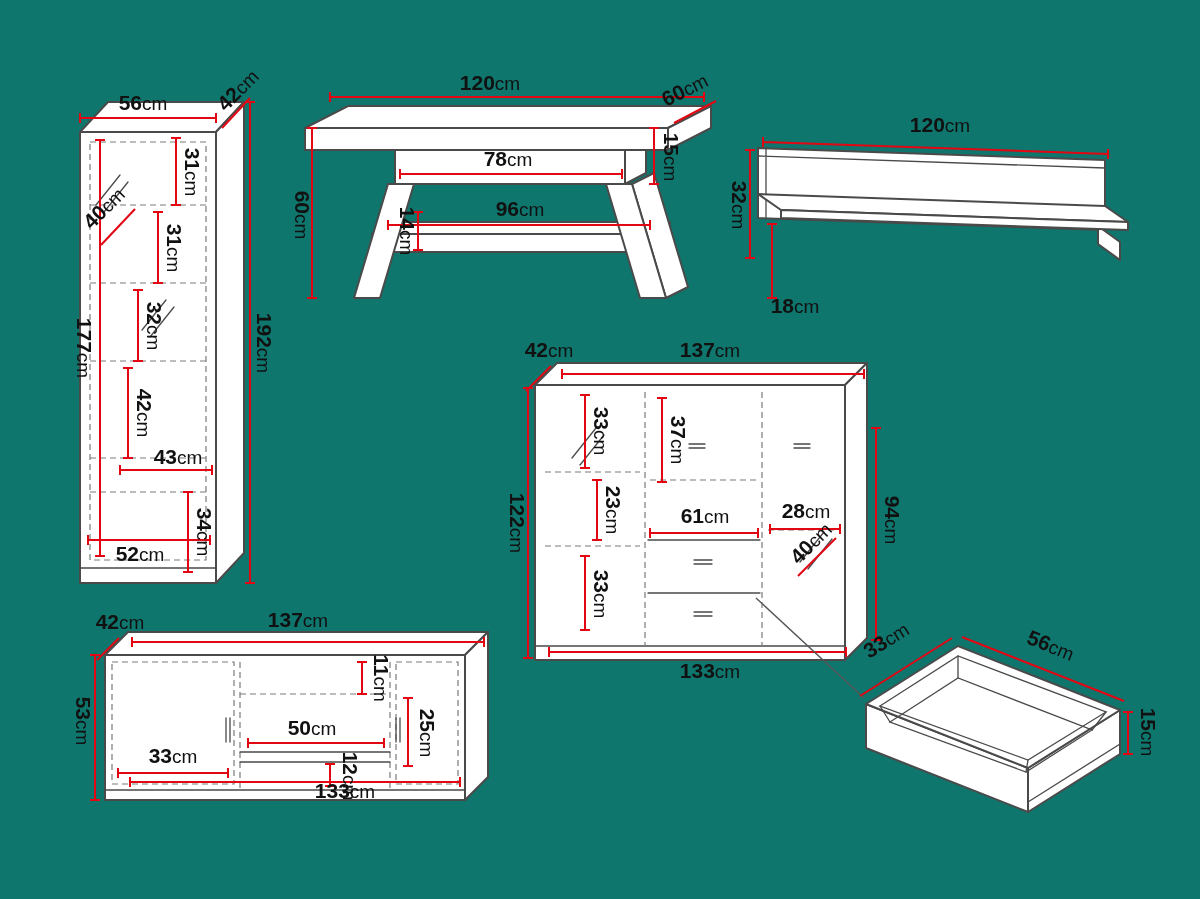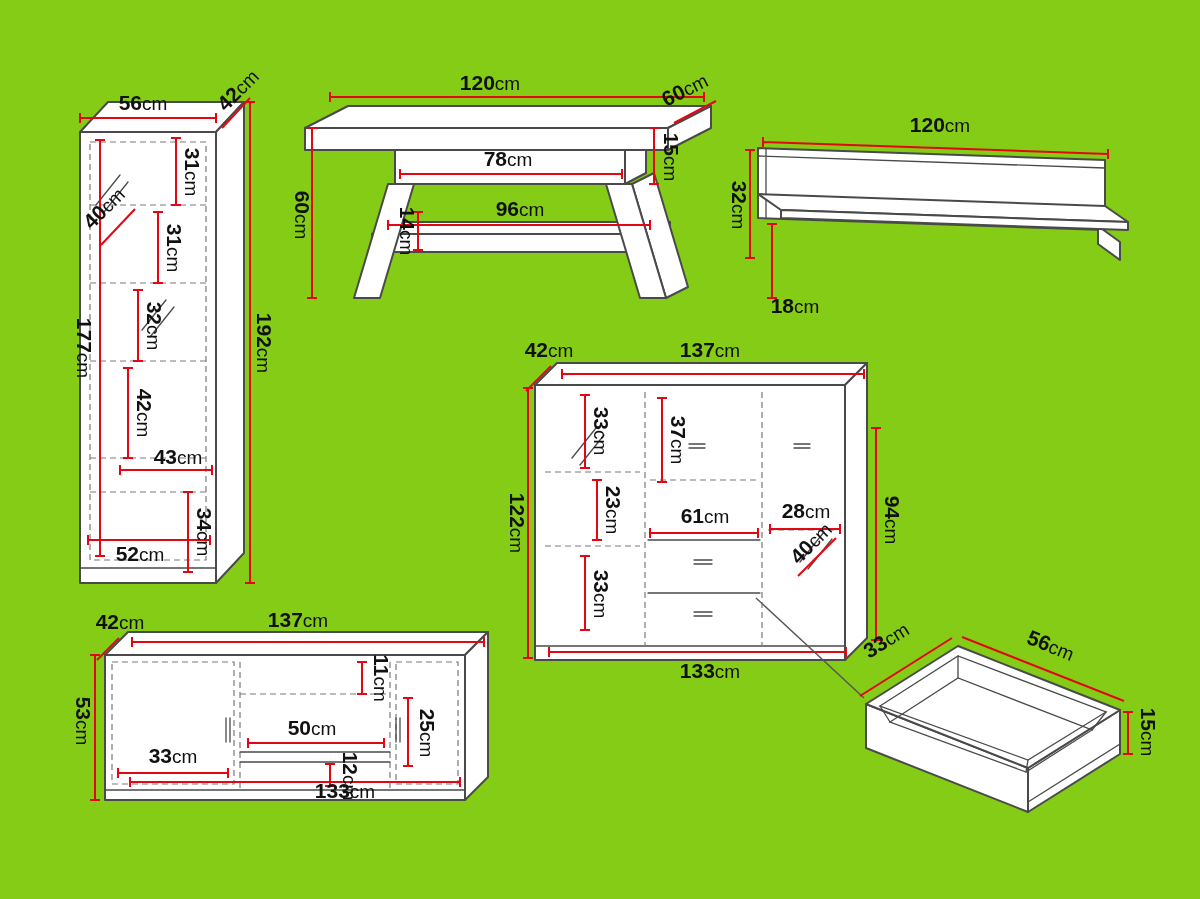--- a/index.html
+++ b/index.html
@@ -1,16 +1,16 @@
 <!DOCTYPE html>
 <html><head>
 <meta charset="utf-8">
 <style>
   html,body{margin:0;padding:0;background:#ffffff;}
-  .stage{width:1200px;height:899px;background:#84cc16;position:relative;overflow:hidden;}
+  .stage{width:1200px;height:899px;background:#0f766e;position:relative;overflow:hidden;}
   svg{display:block;}
   .outline{fill:#ffffff;stroke:#4a4a4a;stroke-width:2;stroke-linejoin:round;stroke-linecap:round;}
   .thin{fill:none;stroke:#4a4a4a;stroke-width:1.3;stroke-linecap:round;}
   .dashed{fill:none;stroke:#7a7a7a;stroke-width:1.2;stroke-dasharray:6 4;}
   .dim{fill:none;stroke:#e30613;stroke-width:2;stroke-linecap:butt;}
   .ptr{fill:none;stroke:#555555;stroke-width:1.4;}
   .lbl{font-family:"Liberation Sans",sans-serif;font-size:21px;font-weight:700;fill:#111111;text-anchor:middle;}
   .u{font-size:19px;font-weight:400;}
 </style>
 </head>

